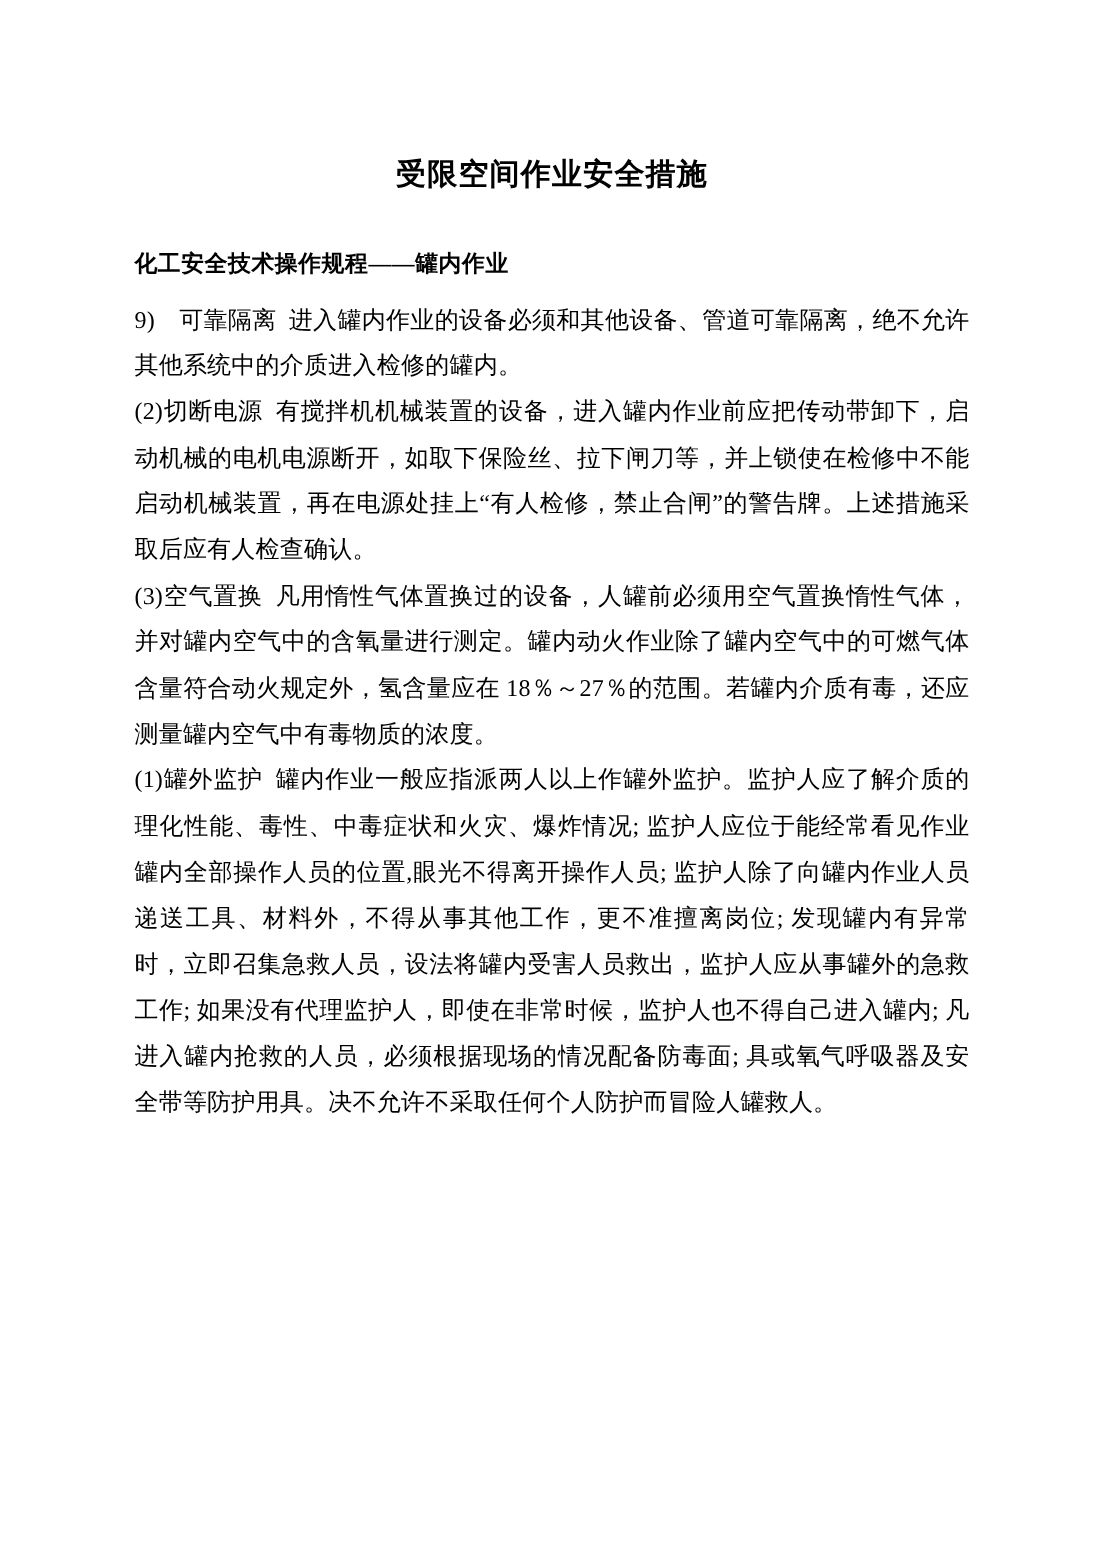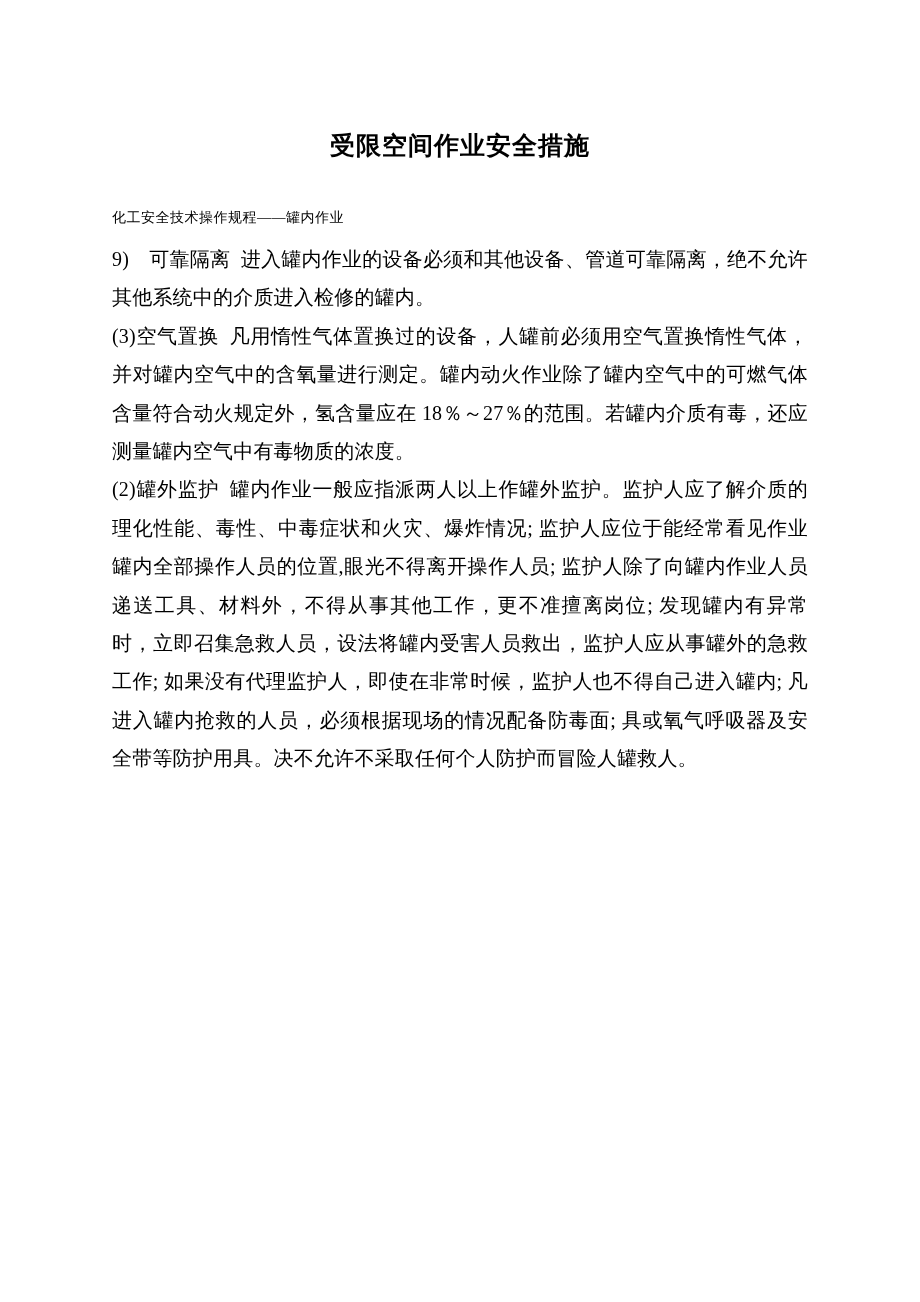--- a/index.html
+++ b/index.html
@@ -24,22 +24,22 @@
   }
   .doc-title {
     text-align: center;
     font-size: 25px;
     font-weight: bold;
     letter-spacing: 1px;
     line-height: 1.4;
     margin: 0 0 44px 0;
   }
   .section-heading {
-    font-size: 14px;
-    font-weight: normal;
+    font-size: 19px;
+    font-weight: bold;
     letter-spacing: 0.5px;
     line-height: 1.5;
     margin: 0 0 12px 0;
   }
   .para {
     font-size: 20px;
     line-height: 1.92;
     text-align: justify;
     text-justify: inter-ideograph;
     margin: 0;
@@ -50,18 +50,19 @@
 <body>
 
 <div class="page">
 
   <h1 class="doc-title">受限空间作业安全措施</h1>
 
   <h2 class="section-heading">化工安全技术操作规程——罐内作业</h2>
 
   <p class="para">9) 可靠隔离 进入罐内作业的设备必须和其他设备、管道可靠隔离，绝不允许其他系统中的介质进入检修的罐内。</p>
 
+  <p class="para">(2)切断电源 有搅拌机机械装置的设备，进入罐内作业前应把传动带卸下，启动机械的电机电源断开，如取下保险丝、拉下闸刀等，并上锁使在检修中不能启动机械装置，再在电源处挂上“有人检修，禁止合闸”的警告牌。上述措施采取后应有人检查确认。</p>
 
   <p class="para">(3)空气置换 凡用惰性气体置换过的设备，人罐前必须用空气置换惰性气体，并对罐内空气中的含氧量进行测定。罐内动火作业除了罐内空气中的可燃气体含量符合动火规定外，氢含量应在 18％～27％的范围。若罐内介质有毒，还应测量罐内空气中有毒物质的浓度。</p>
 
-  <p class="para">(2)罐外监护 罐内作业一般应指派两人以上作罐外监护。监护人应了解介质的理化性能、毒性、中毒症状和火灾、爆炸情况; 监护人应位于能经常看见作业罐内全部操作人员的位置,眼光不得离开操作人员; 监护人除了向罐内作业人员递送工具、材料外，不得从事其他工作，更不准擅离岗位; 发现罐内有异常时，立即召集急救人员，设法将罐内受害人员救出，监护人应从事罐外的急救工作; 如果没有代理监护人，即使在非常时候，监护人也不得自己进入罐内; 凡进入罐内抢救的人员，必须根据现场的情况配备防毒面; 具或氧气呼吸器及安全带等防护用具。决不允许不采取任何个人防护而冒险人罐救人。</p>
+  <p class="para">(1)罐外监护 罐内作业一般应指派两人以上作罐外监护。监护人应了解介质的理化性能、毒性、中毒症状和火灾、爆炸情况; 监护人应位于能经常看见作业罐内全部操作人员的位置,眼光不得离开操作人员; 监护人除了向罐内作业人员递送工具、材料外，不得从事其他工作，更不准擅离岗位; 发现罐内有异常时，立即召集急救人员，设法将罐内受害人员救出，监护人应从事罐外的急救工作; 如果没有代理监护人，即使在非常时候，监护人也不得自己进入罐内; 凡进入罐内抢救的人员，必须根据现场的情况配备防毒面; 具或氧气呼吸器及安全带等防护用具。决不允许不采取任何个人防护而冒险人罐救人。</p>
 
 </div>
 
 </body></html>

